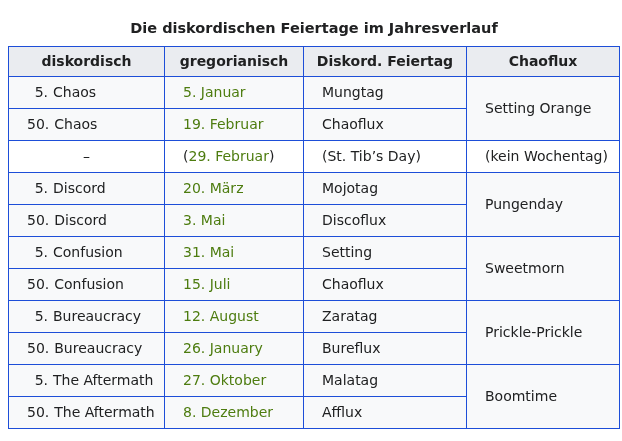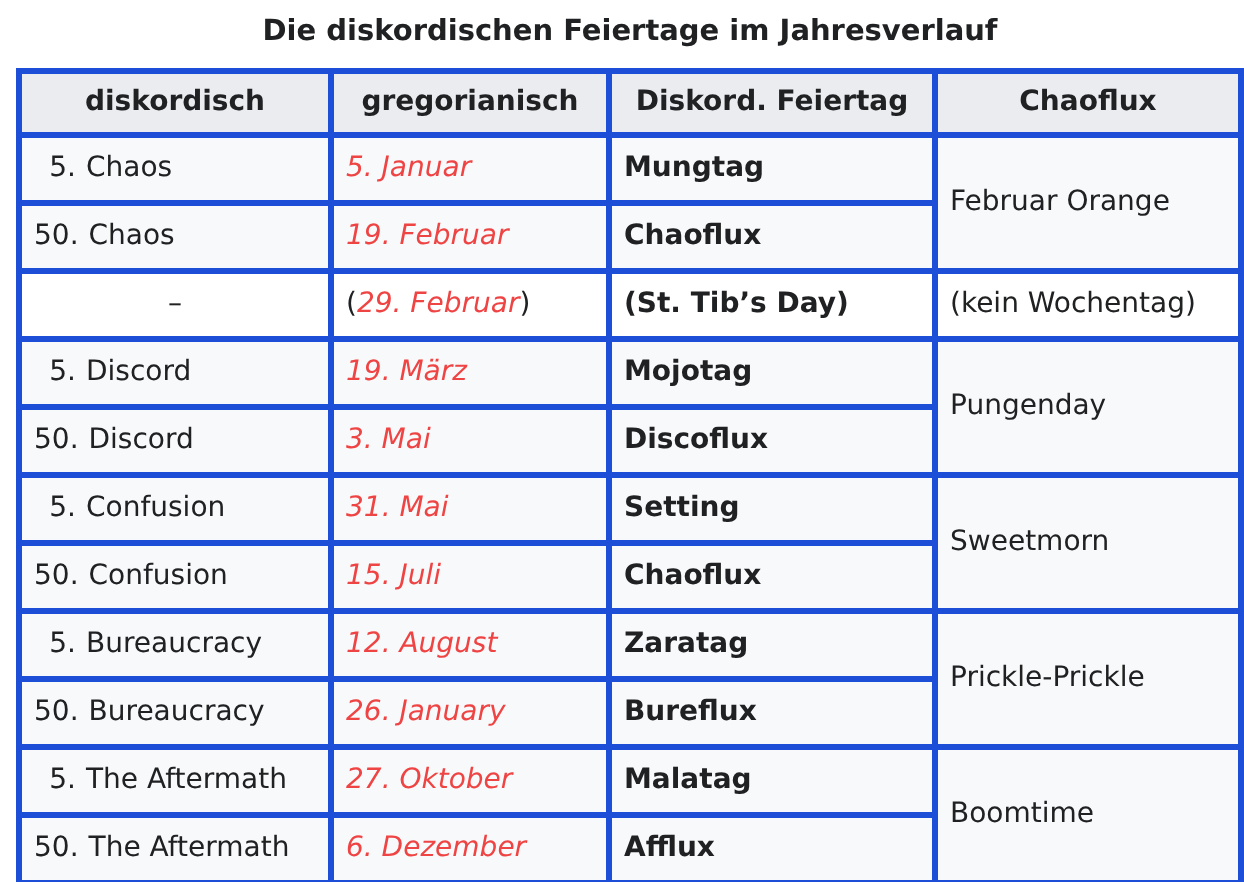--- a/index.html
+++ b/index.html
@@ -22,47 +22,47 @@
     background: #f8f9fa;
     border: 1px solid #a2a9b1;
   }
   caption {
     font-weight: bold;
     font-size: 14.5px;
     color: #202122;
     text-align: center;
     padding: 0 0 10px 0;
     caption-side: top;
+    margin-top: 12px;
   }
   th, td {
-    border: 3px solid #1d4ed8;
+    border: 1px solid #1d4ed8;
     overflow: hidden;
     white-space: nowrap;
   }
   th {
     background: #eaecf0;
     font-weight: bold;
     text-align: center;
     padding: 4px 6px;
     line-height: 21px;
   }
   td {
-    padding: 5px 6px;
+    padding: 5px 18px;
     line-height: 21px;
     vertical-align: middle;
     text-align: left;
   }
-  td.col-holiday { font-weight: bold; }
+  td.col-holiday { font-weight: normal; }
   td.cell-center { text-align: center; }
   tr.white-row td { background: #ffffff; }
   a.datelink {
-    color: #ef4444;
+    color: #4d7c0f;
     text-decoration: none;
     cursor: pointer;
-    font-style: italic;
   }
   .num {
     display: inline-block;
     min-width: 21px;
     text-align: right;
     margin-right: 5px;
   }
 </style>
 </head>
 <body>
@@ -81,36 +81,36 @@
       <th>gregorianisch</th>
       <th>Diskord. Feiertag</th>
       <th>Chaoflux</th>
     </tr>
   </thead>
   <tbody>
     <tr>
       <td class="col-disk"><span class="num">5.</span><span>Chaos</span></td>
       <td class="col-greg"><a class="datelink">5. Januar</a></td>
       <td class="col-holiday">Mungtag</td>
-      <td class="col-week" rowspan="2">Februar Orange</td>
+      <td class="col-week" rowspan="2">Setting Orange</td>
     </tr>
     <tr>
       <td class="col-disk"><span class="num">50.</span><span>Chaos</span></td>
       <td class="col-greg"><a class="datelink">19. Februar</a></td>
       <td class="col-holiday">Chaoflux</td>
     </tr>
     <tr class="white-row">
       <td class="col-disk cell-center">–</td>
       <td class="col-greg"><span>(</span><a class="datelink">29. Februar</a><span>)</span></td>
       <td class="col-holiday">(St. Tib’s Day)</td>
       <td class="col-week">(kein Wochentag)</td>
     </tr>
     <tr>
       <td class="col-disk"><span class="num">5.</span><span>Discord</span></td>
-      <td class="col-greg"><a class="datelink">19. März</a></td>
+      <td class="col-greg"><a class="datelink">20. März</a></td>
       <td class="col-holiday">Mojotag</td>
       <td class="col-week" rowspan="2">Pungenday</td>
     </tr>
     <tr>
       <td class="col-disk"><span class="num">50.</span><span>Discord</span></td>
       <td class="col-greg"><a class="datelink">3. Mai</a></td>
       <td class="col-holiday">Discoflux</td>
     </tr>
     <tr>
       <td class="col-disk"><span class="num">5.</span><span>Confusion</span></td>
@@ -135,17 +135,17 @@
       <td class="col-holiday">Bureflux</td>
     </tr>
     <tr>
       <td class="col-disk"><span class="num">5.</span><span>The Aftermath</span></td>
       <td class="col-greg"><a class="datelink">27. Oktober</a></td>
       <td class="col-holiday">Malatag</td>
       <td class="col-week" rowspan="2">Boomtime</td>
     </tr>
     <tr>
       <td class="col-disk"><span class="num">50.</span><span>The Aftermath</span></td>
-      <td class="col-greg"><a class="datelink">6. Dezember</a></td>
+      <td class="col-greg"><a class="datelink">8. Dezember</a></td>
       <td class="col-holiday">Afflux</td>
     </tr>
   </tbody>
 </table>
 
 </body></html>

